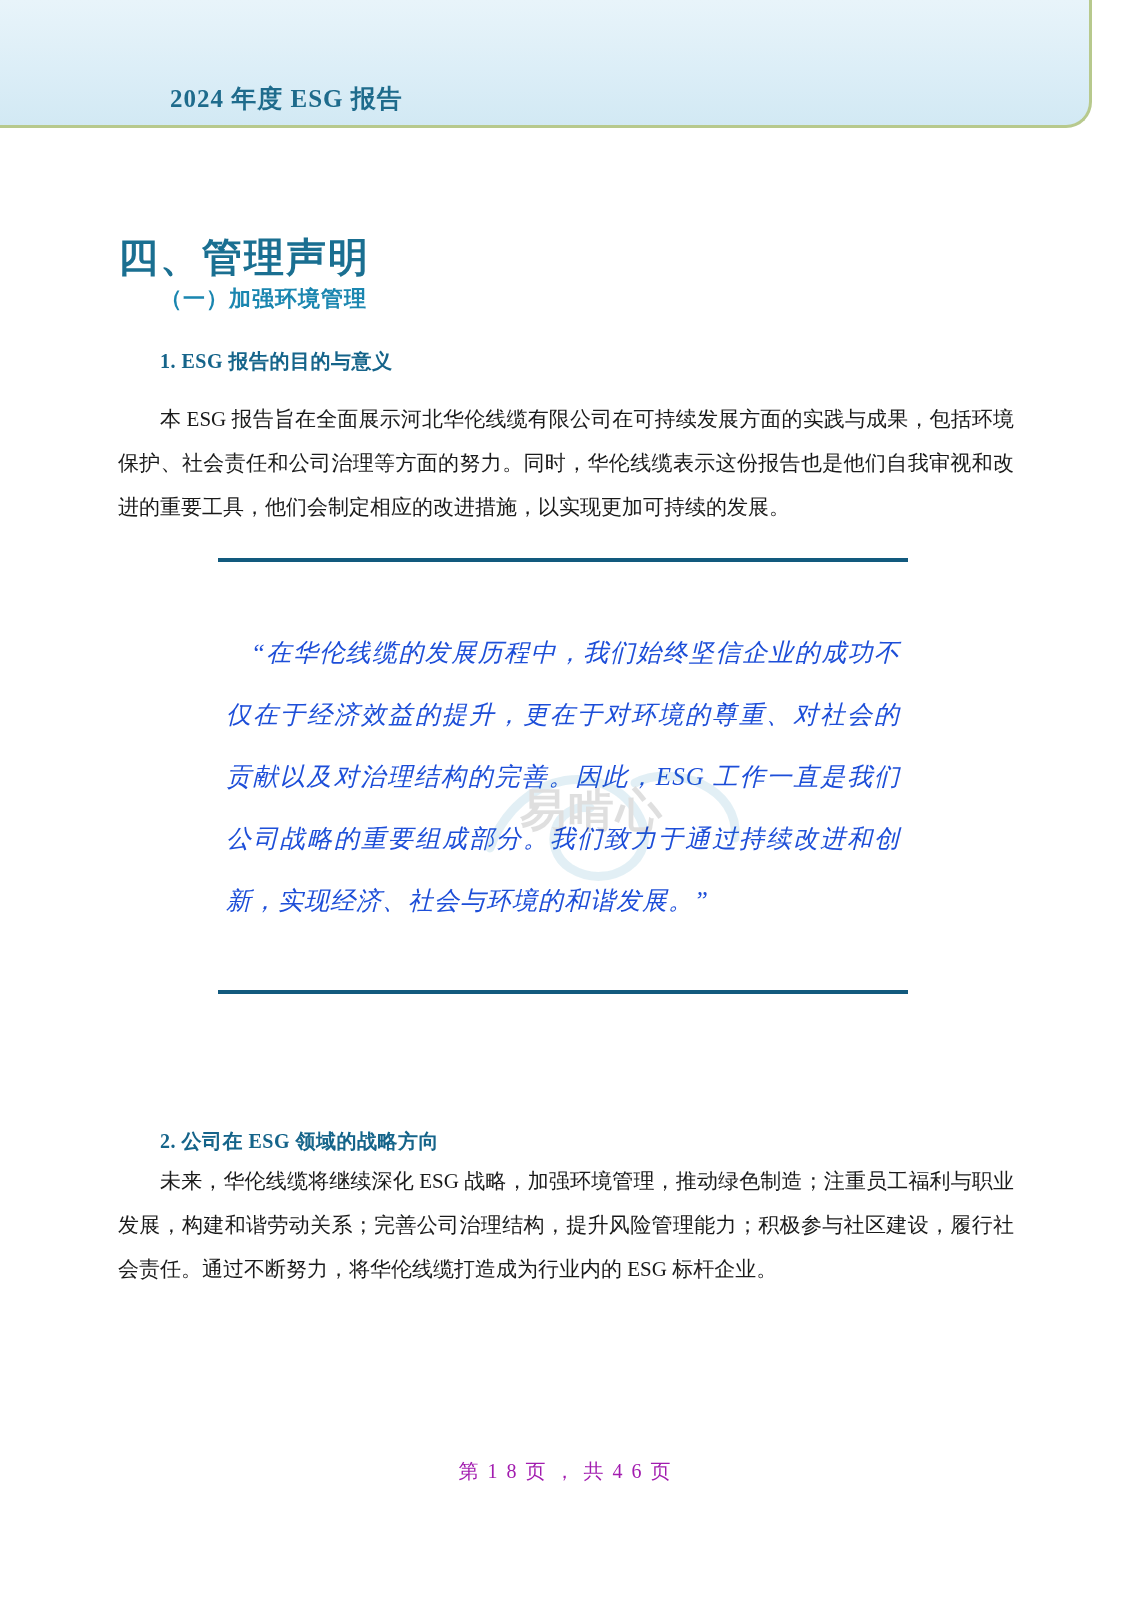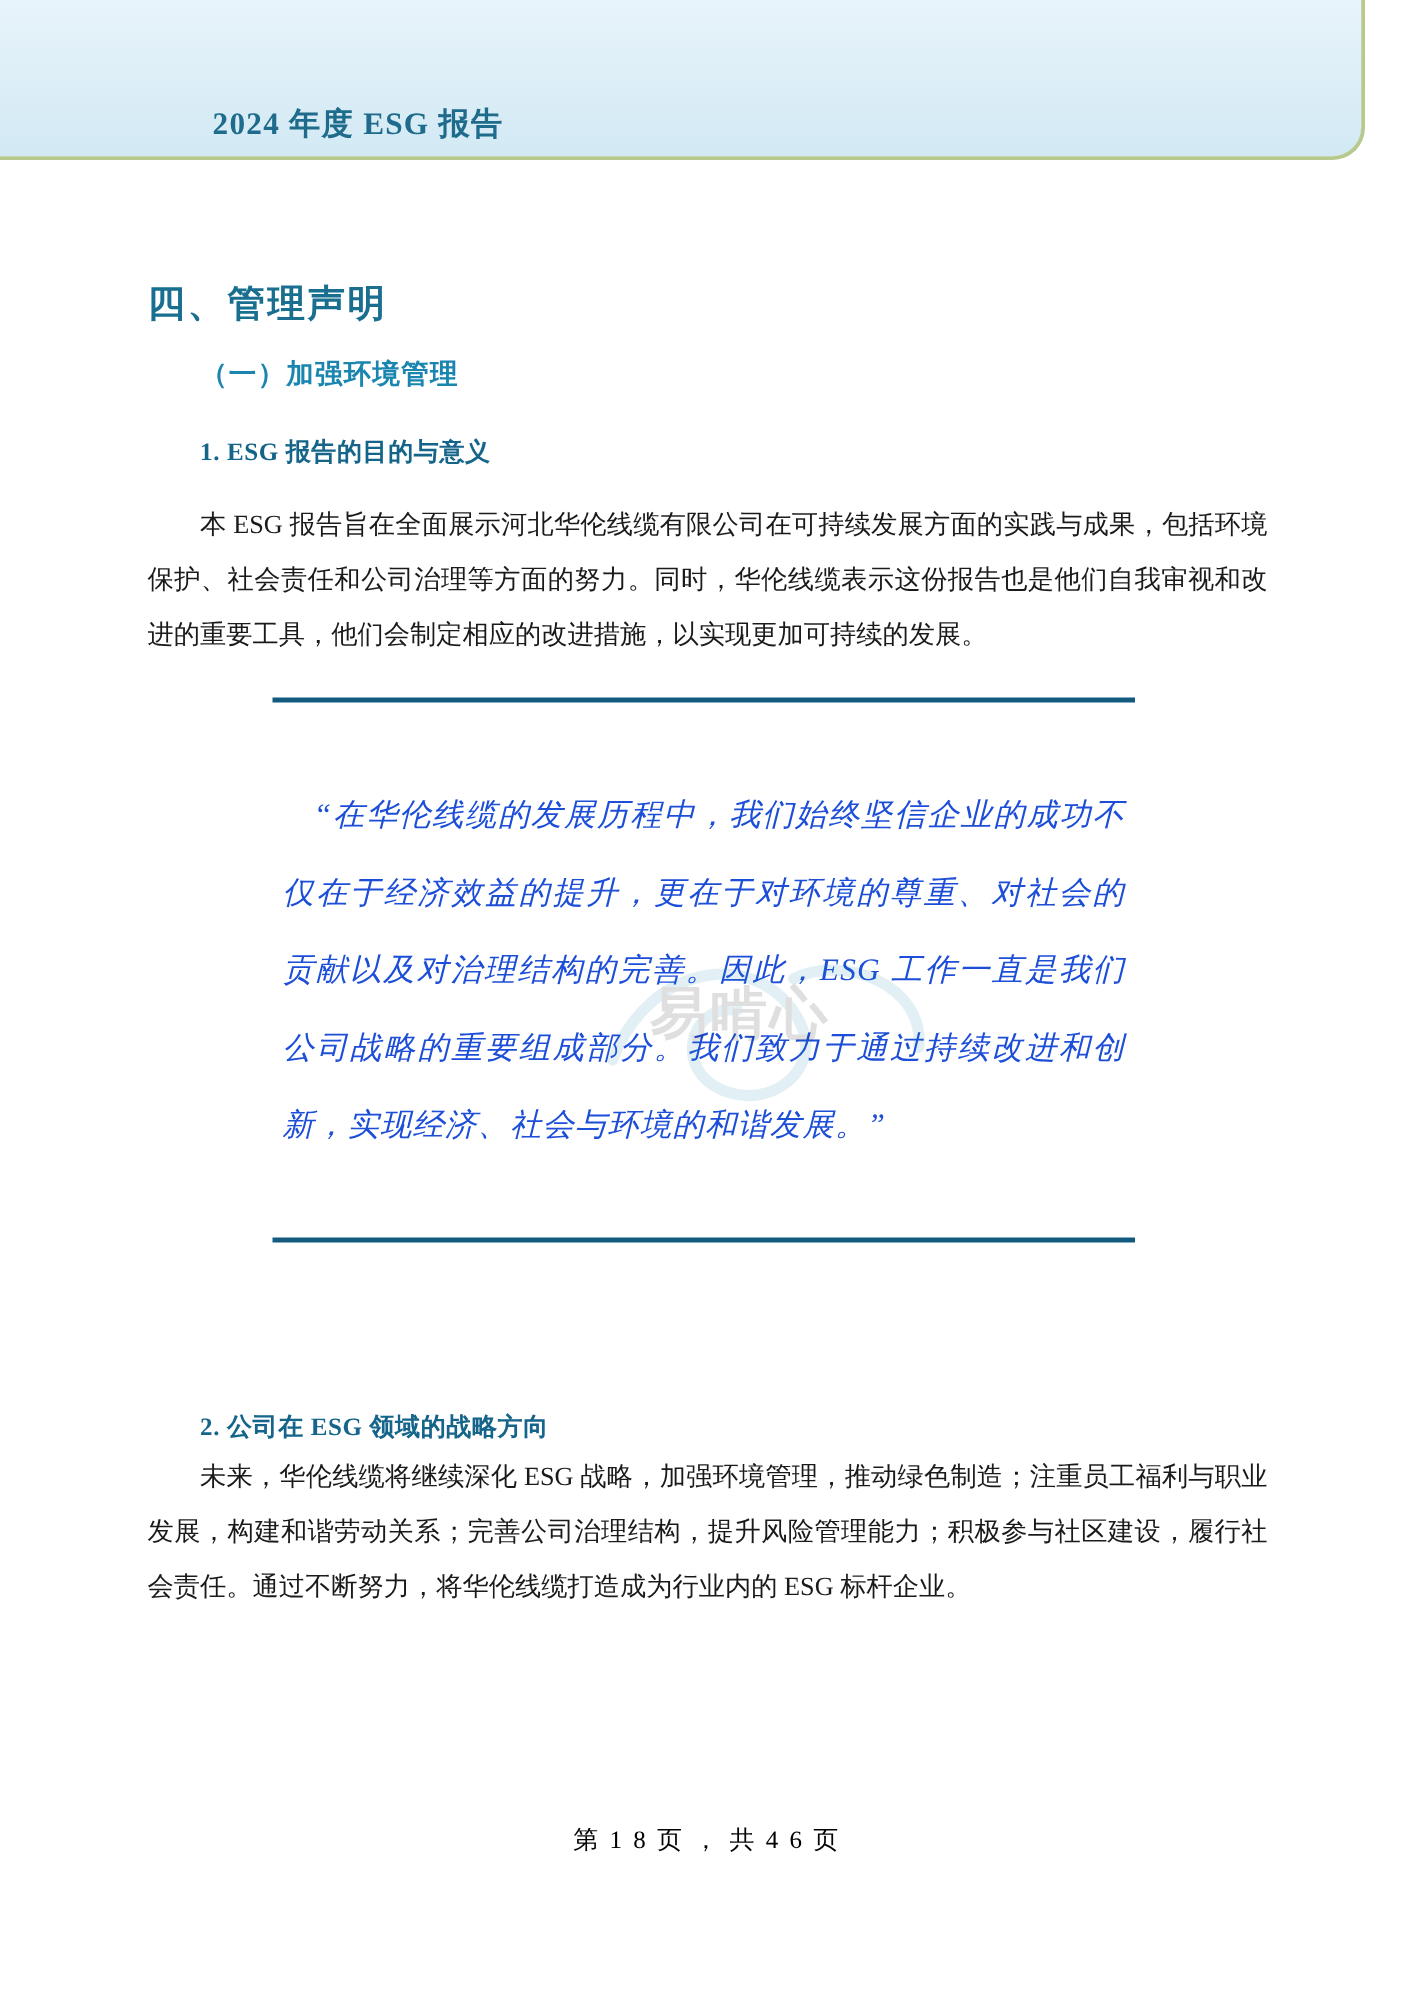--- a/index.html
+++ b/index.html
@@ -46,21 +46,21 @@
     left: 0;
     top: 128px;
     width: 1131px;
     height: 1472px;
   }
 
   .h1-section {
     position: absolute;
     left: 118px;
     top: 75px;
-    font-size: 30px;
+    font-size: 40px;
     font-weight: bold;
     color: #1a6f91;
     letter-spacing: 2px;
   }
 
   .h2-section {
     position: absolute;
     left: 160px;
     top: 138px;
     font-size: 22px;
@@ -150,21 +150,21 @@
 
   #para-2 { top: 1010px; }
 
   .footer {
     position: absolute;
     left: 0;
     top: 1330px;
     width: 1131px;
     text-align: center;
     font-size: 20px;
-    color: #000000;
+    color: #a21caf;
     letter-spacing: 2px;
   }
 </style>
 </head>
 <body>
 
 <div class="header-band">
   <div class="header-title">2024 年度 ESG 报告</div>
 </div>
 

